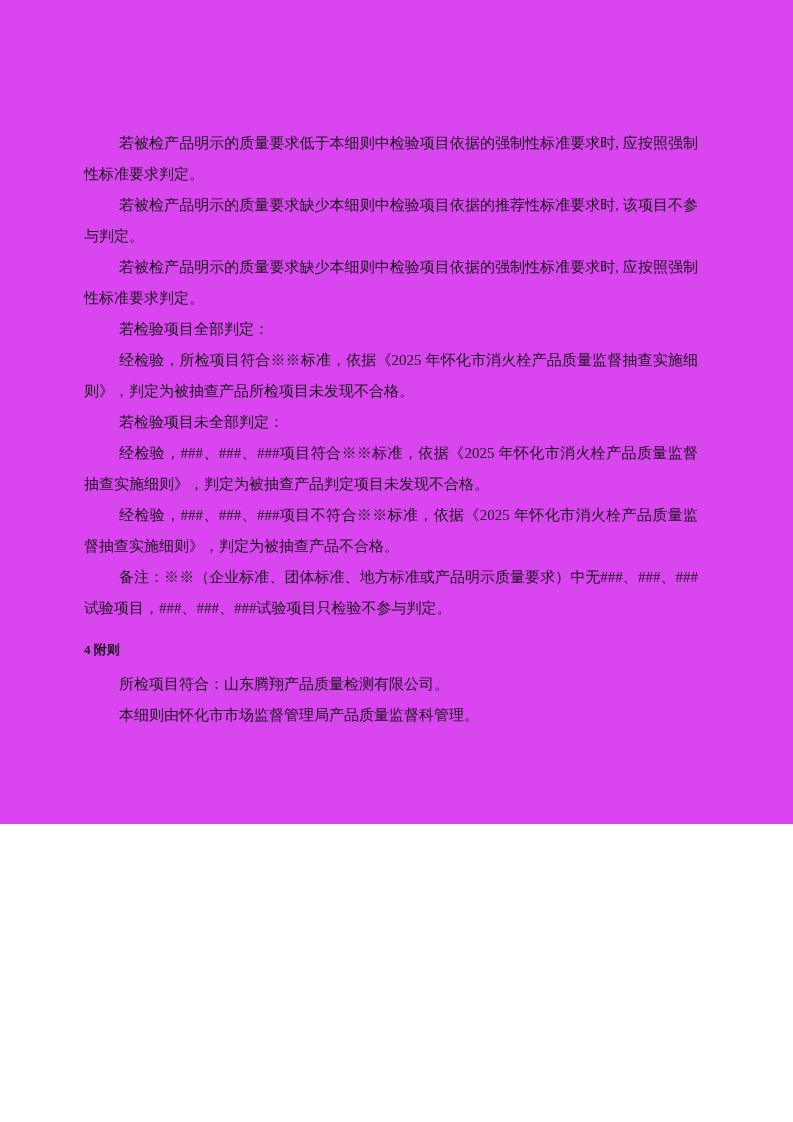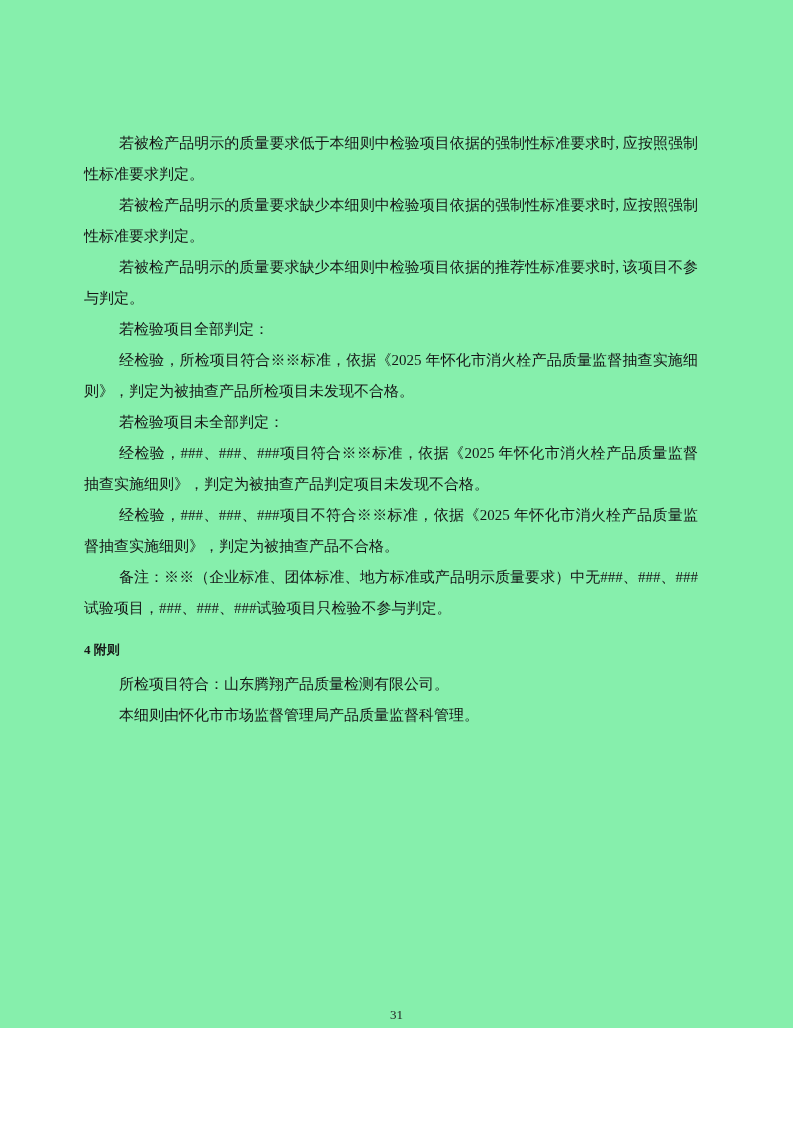--- a/index.html
+++ b/index.html
@@ -1,20 +1,20 @@
 <!DOCTYPE html>
 <html><head>
 <meta charset="utf-8">
 <style>
   html, body { margin: 0; padding: 0; background: #ffffff; }
   .page {
     position: relative;
     width: 793px;
-    height: 1028px;
-    background: #86efac;
+    height: 824px;
+    background: #d946ef;
     font-family: "Liberation Serif", "DejaVu Serif", serif;
     color: #161616;
     overflow: hidden;
   }
   .content {
     position: absolute;
     top: 128px;
     left: 84px;
     width: 614px;
   }
@@ -43,22 +43,22 @@
     line-height: 18px;
     color: #222222;
   }
 </style>
 </head>
 <body>
 
 <div class="page">
   <div class="content">
     <p class="para">若被检产品明示的质量要求低于本细则中检验项目依据的强制性标准要求时, 应按照强制性标准要求判定。</p>
+    <p class="para">若被检产品明示的质量要求缺少本细则中检验项目依据的推荐性标准要求时, 该项目不参与判定。</p>
     <p class="para">若被检产品明示的质量要求缺少本细则中检验项目依据的强制性标准要求时, 应按照强制性标准要求判定。</p>
-    <p class="para">若被检产品明示的质量要求缺少本细则中检验项目依据的推荐性标准要求时, 该项目不参与判定。</p>
     <p class="para">若检验项目全部判定：</p>
     <p class="para">经检验，所检项目符合※※标准，依据《2025 年怀化市消火栓产品质量监督抽查实施细则》，判定为被抽查产品所检项目未发现不合格。</p>
     <p class="para">若检验项目未全部判定：</p>
     <p class="para">经检验，###、###、###项目符合※※标准，依据《2025 年怀化市消火栓产品质量监督抽查实施细则》，判定为被抽查产品判定项目未发现不合格。</p>
     <p class="para">经检验，###、###、###项目不符合※※标准，依据《2025 年怀化市消火栓产品质量监督抽查实施细则》，判定为被抽查产品不合格。</p>
     <p class="para">备注：※※（企业标准、团体标准、地方标准或产品明示质量要求）中无###、###、###试验项目，###、###、###试验项目只检验不参与判定。</p>
     <p class="h4">4 附则</p>
     <p class="para">所检项目符合：山东腾翔产品质量检测有限公司。</p>
     <p class="para">本细则由怀化市市场监督管理局产品质量监督科管理。</p>
   </div>

